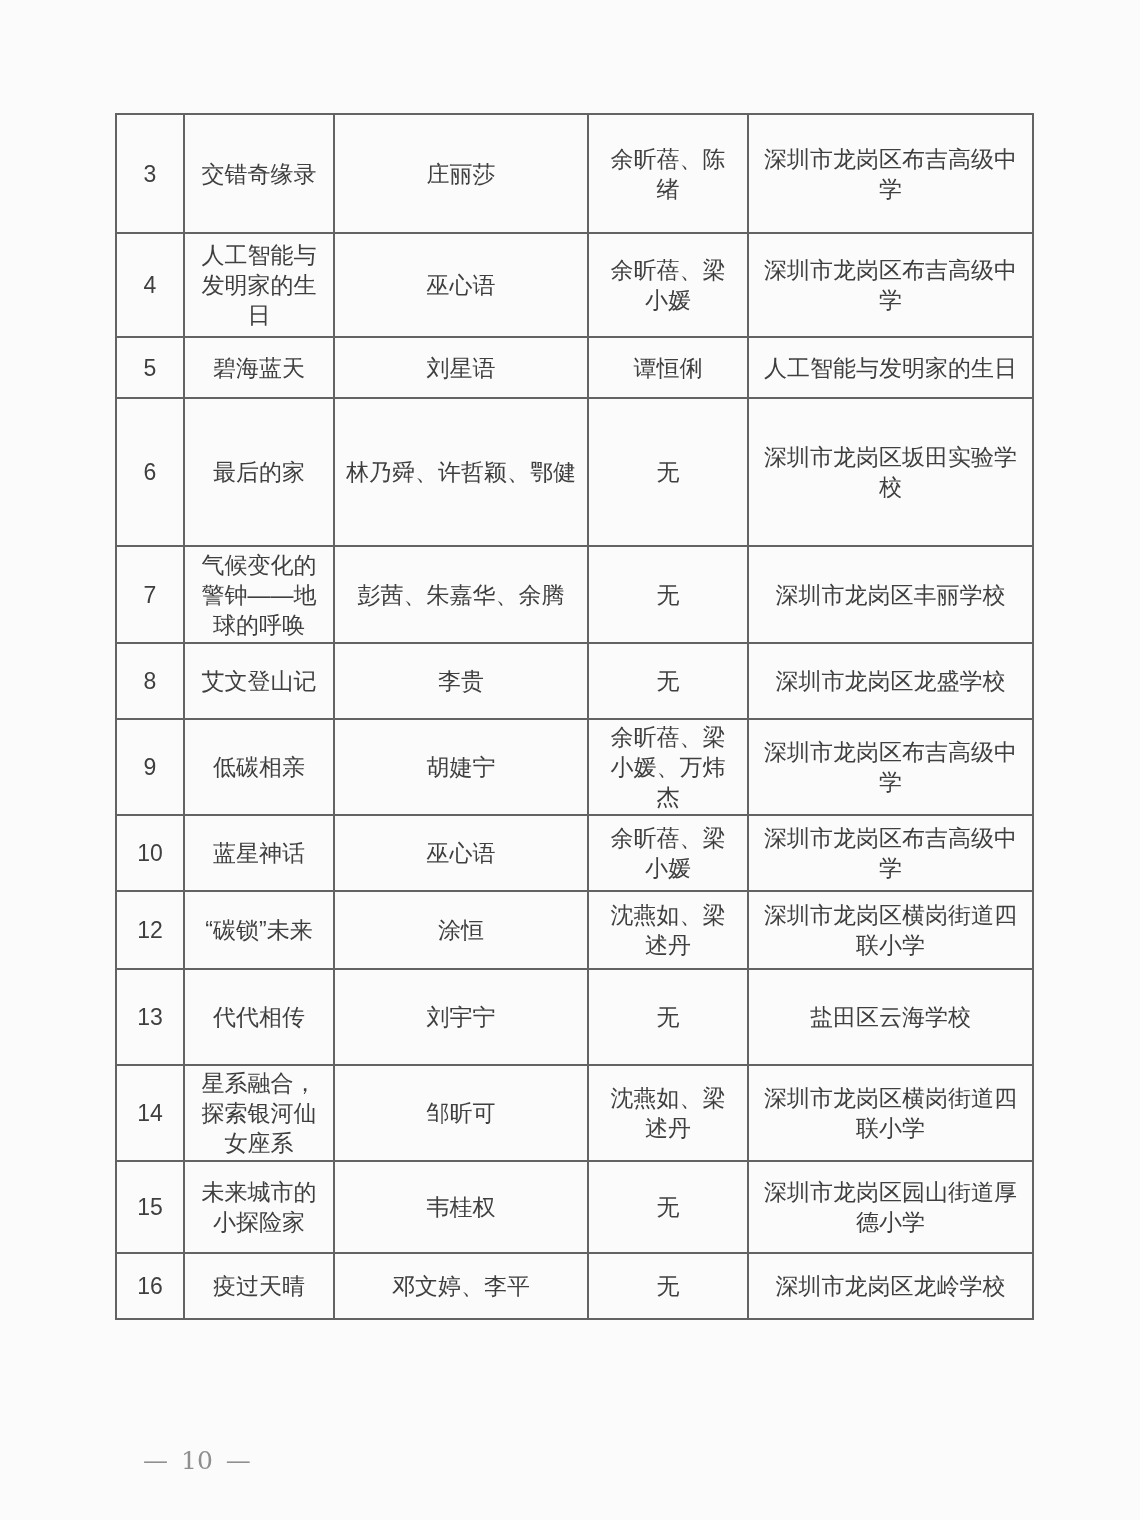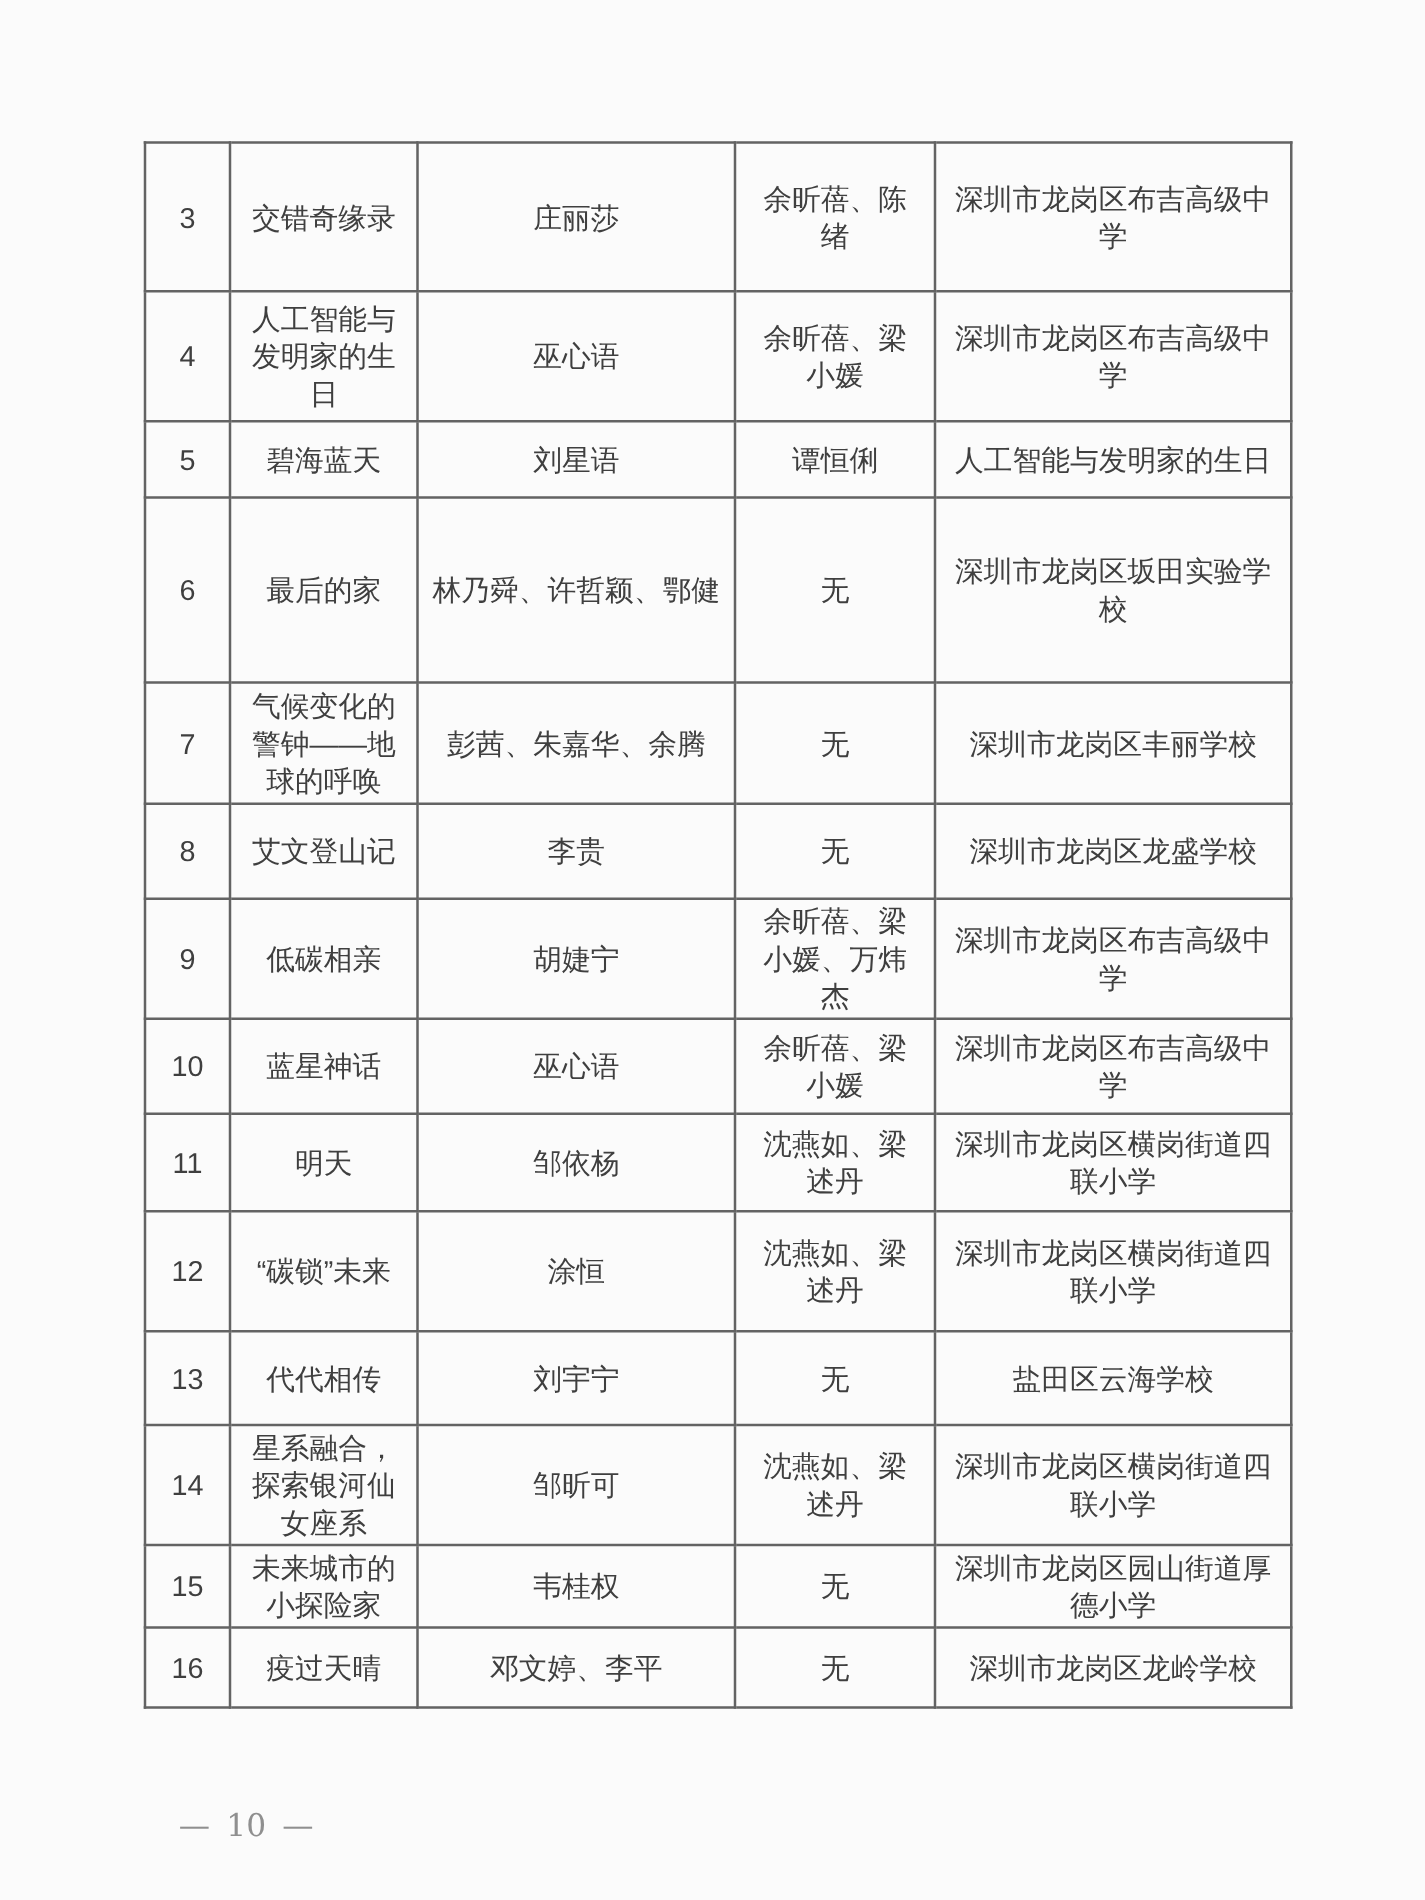--- a/index.html
+++ b/index.html
@@ -126,27 +126,20 @@
         <td class="c-school">深圳市龙岗区布吉高级中学</td>
       </tr>
       <tr>
         <td class="c-no">10</td>
         <td class="c-title">蓝星神话</td>
         <td class="c-author">巫心语</td>
         <td class="c-instructor">余昕蓓、梁小媛</td>
         <td class="c-school">深圳市龙岗区布吉高级中学</td>
       </tr>
       <tr>
-        <td class="c-no">11</td>
-        <td class="c-title">明天</td>
-        <td class="c-author">邹依杨</td>
-        <td class="c-instructor">沈燕如、梁述丹</td>
-        <td class="c-school">深圳市龙岗区横岗街道四联小学</td>
-      </tr>
-      <tr>
         <td class="c-no">12</td>
         <td class="c-title">“碳锁”未来</td>
         <td class="c-author">涂恒</td>
         <td class="c-instructor">沈燕如、梁述丹</td>
         <td class="c-school">深圳市龙岗区横岗街道四联小学</td>
       </tr>
       <tr>
         <td class="c-no">13</td>
         <td class="c-title">代代相传</td>
         <td class="c-author">刘宇宁</td>

